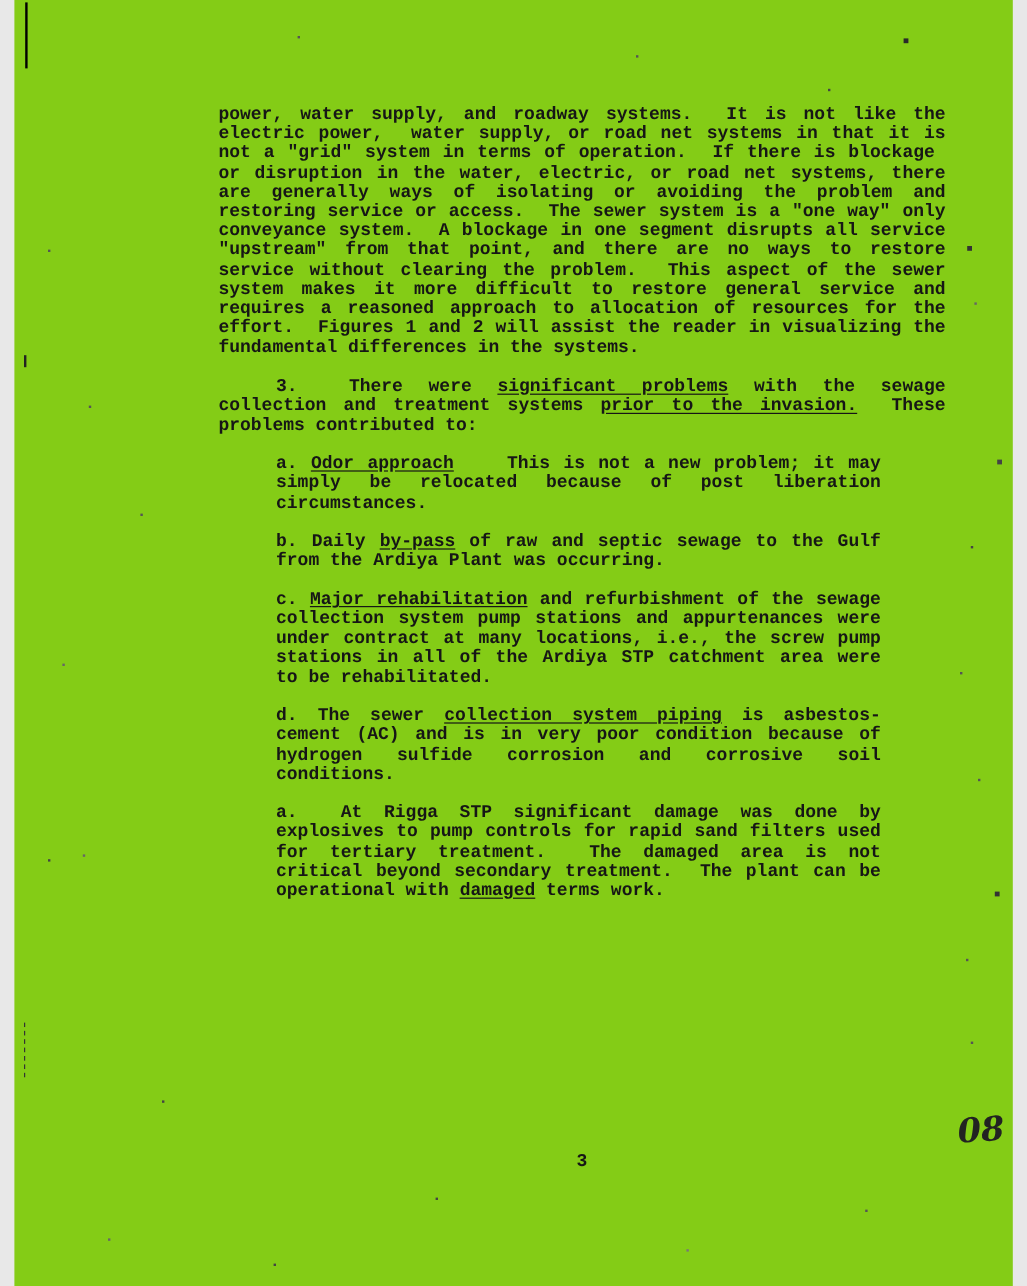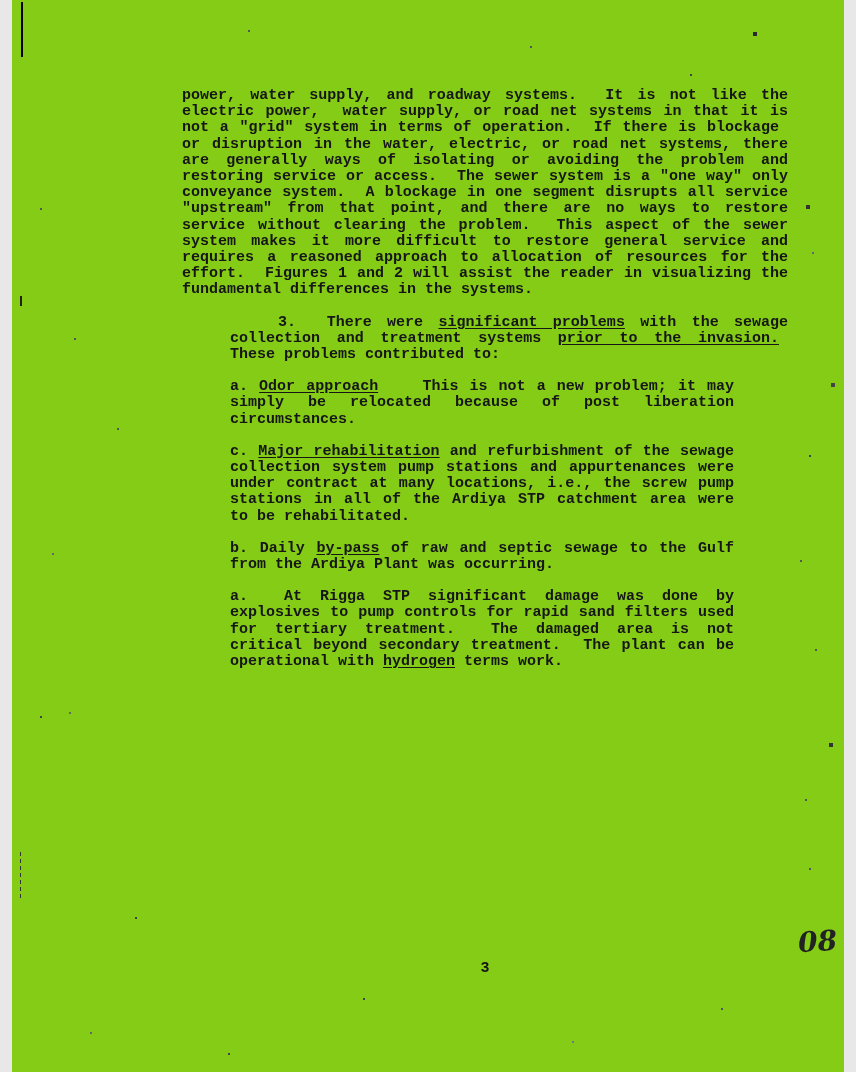--- a/index.html
+++ b/index.html
@@ -14,21 +14,21 @@
   }
   .text-block {
     position:absolute;
     left:170px; top:88px; width:606px;
     font-size:15px; font-weight:bold;
     line-height:16.2px;
     text-align:justify;
   }
   p.para { margin:0 0 16px 0; }
   p.sub  { margin-left:48px; margin-right:54px; }
-  p.indent-first { text-indent:48px;margin-left:48px; }
+  p.indent-first { text-indent:48px; }
   p.gap-before { margin-top:32px; }
   .u { text-decoration:underline; text-underline-offset:2px; }
   .page-number {
     position:absolute; top:960px; left:170px; width:606px;
     text-align:center; font-size:15px; font-weight:bold;
   }
   .handwritten {
     position:absolute; top:925px; left:786px;
     font-family:"DejaVu Serif", serif;
     font-style:italic; font-size:28px; font-weight:bold;
@@ -77,21 +77,22 @@
 
   <div class="artifact-line-top"></div>
   <div class="artifact-line-mid"></div>
   <div class="artifact-line-bottom"></div>
   <div class="noise"></div>
 
   <div class="text-block">
       <p class="para"><span>power, water supply, and roadway systems.&nbsp; It is not like the electric power,&nbsp; water supply, or road net systems in that it is not a "grid" system in terms of operation.&nbsp; If there is blockage&nbsp; or disruption in the water, electric, or road net systems, there are generally ways of isolating or avoiding the problem and restoring service or access.&nbsp; The sewer system is a "one way" only conveyance system.&nbsp; A blockage in one segment disrupts all service "upstream" from that point, and there are no ways to restore service without clearing the problem.&nbsp; This aspect of the sewer system makes it more difficult to restore general service and requires a reasoned approach to allocation of resources for the effort.&nbsp; Figures 1 and 2 will assist the reader in visualizing the fundamental differences in the systems.</span></p>
       <p class="para indent-first"><span>3.&nbsp;  There were </span><span class="u">significant problems</span><span> with the sewage collection and treatment systems </span><span class="u">prior to the invasion.</span><span>&nbsp; These problems contributed to:</span></p>
       <p class="para sub"><span>a. </span><span class="u">Odor approach</span><span>&nbsp; &nbsp; This is not a new problem; it may simply be relocated because of post liberation circumstances.</span></p>
+      <p class="para sub"><span>b. Daily </span><span class="u">by-pass</span><span> of raw and septic sewage to the Gulf from the Ardiya Plant was occurring.</span></p>
       <p class="para sub"><span>c. </span><span class="u">Major rehabilitation</span><span> and refurbishment of the sewage collection system pump stations and appurtenances were under contract at many locations, i.e., the screw pump stations in all of the Ardiya STP catchment area were to be rehabilitated.</span></p>
-      <p class="para sub"><span>b. Daily </span><span class="u">by-pass</span><span> of raw and septic sewage to the Gulf from the Ardiya Plant was occurring.</span></p>
-      <p class="para sub"><span>a.&nbsp; At Rigga STP significant damage was done by explosives to pump controls for rapid sand filters used for tertiary treatment.&nbsp; The damaged area is not critical beyond secondary treatment.&nbsp; The plant can be operational with </span><span class="u">hydrogen</span><span> terms work.</span></p>
+      <p class="para sub"><span>d. The sewer </span><span class="u">collection system piping</span><span> is asbestos-cement (AC) and is in very poor condition because of hydrogen sulfide corrosion and corrosive soil conditions.</span></p>
+      <p class="para sub"><span>a.&nbsp; At Rigga STP significant damage was done by explosives to pump controls for rapid sand filters used for tertiary treatment.&nbsp; The damaged area is not critical beyond secondary treatment.&nbsp; The plant can be operational with </span><span class="u">damaged</span><span> terms work.</span></p>
     </div>
 
   <div class="page-number">3</div>
   <div class="handwritten">08</div>
 
 </div>
 
 </body></html>

